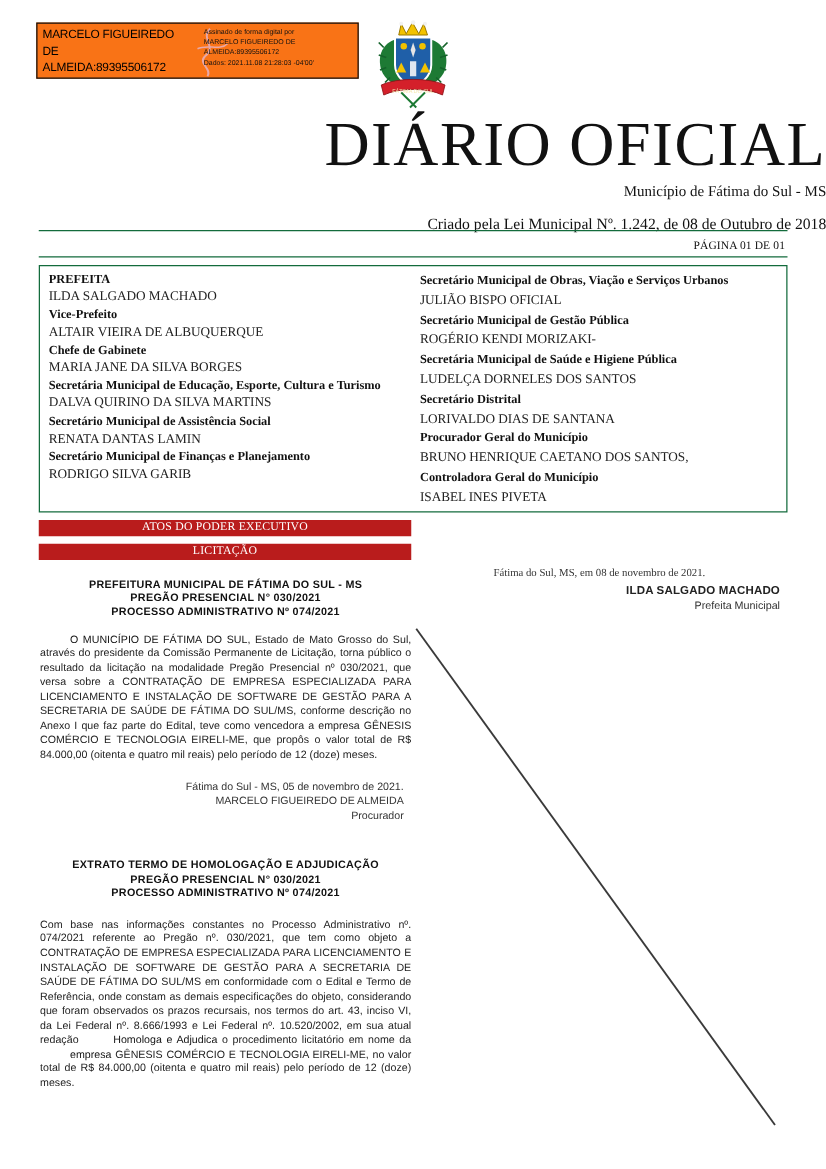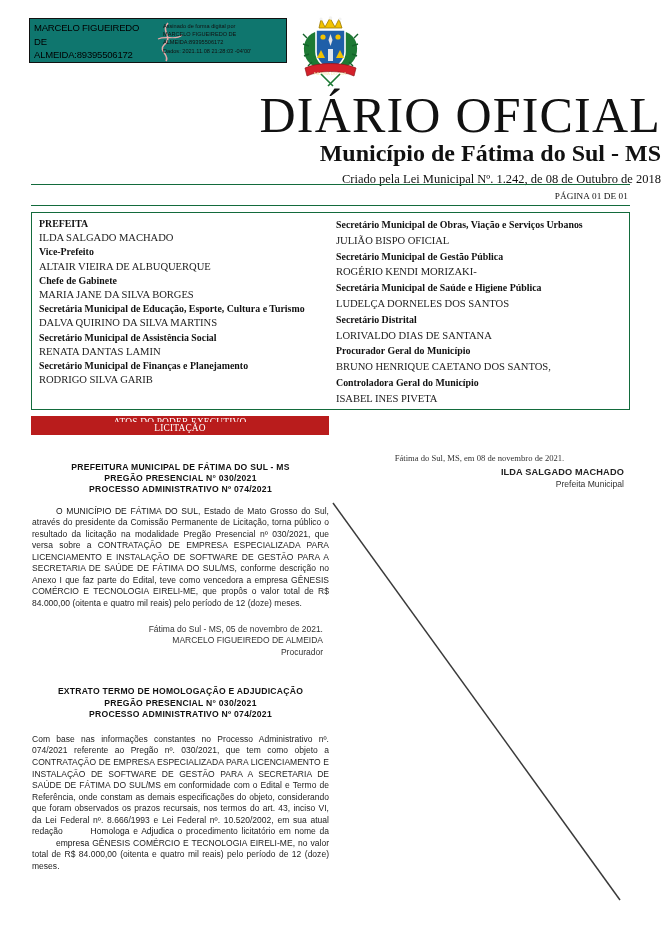--- a/index.html
+++ b/index.html
@@ -17,21 +17,21 @@
   }
 
   
   #sig-stamp {
     position: absolute;
     left: 29px;
     top: 18px;
     width: 258px;
     height: 45px;
     border: 1px solid #111;
-    background: #0f766e;
+    background: #f97316;
     display: flex;
     align-items: stretch;
     box-sizing: border-box;
   }
   #sig-name {
     width: 128px;
     padding: 2px 0 0 4px;
     font-family: "Liberation Sans", sans-serif;
     font-size: 9.5px;
     line-height: 13.5px;
@@ -80,25 +80,24 @@
   #diario-title {
     font-family: "Liberation Serif", serif;
     font-size: 50px;
     line-height: 54px;
     letter-spacing: 1.2px;
     font-weight: 400;
     color: #111;
   }
   #municipio-sub {
     font-family: "Liberation Serif", serif;
-    font-size: 24px;
+    font-size: 12px;
     line-height: 24px;
     color: #111;
     margin-top: -1px;
-    font-weight: bold;
   }
   #criado-line {
     font-family: "Liberation Serif", serif;
     font-size: 12.5px;
     line-height: 18px;
     color: #111;
     margin-top: 5px;
   }
 
   
@@ -176,21 +175,21 @@
     height: 13px;
     background: #b91c1c;
     color: #ffffff;
     font-family: "Liberation Serif", serif;
     font-size: 9.4px;
     line-height: 13px;
     text-align: center;
     letter-spacing: 0.2px;
   }
   #bar-atos { top: 416px; }
-  #bar-licitacao { top: 422px; }
+  #bar-licitacao { top: 435px; }
 
   
   #right-date {
     position: absolute;
     left: 331px;
     top: 420px;
     width: 299px;
     text-align: center;
     padding-right: 2px;
     box-sizing: border-box;

